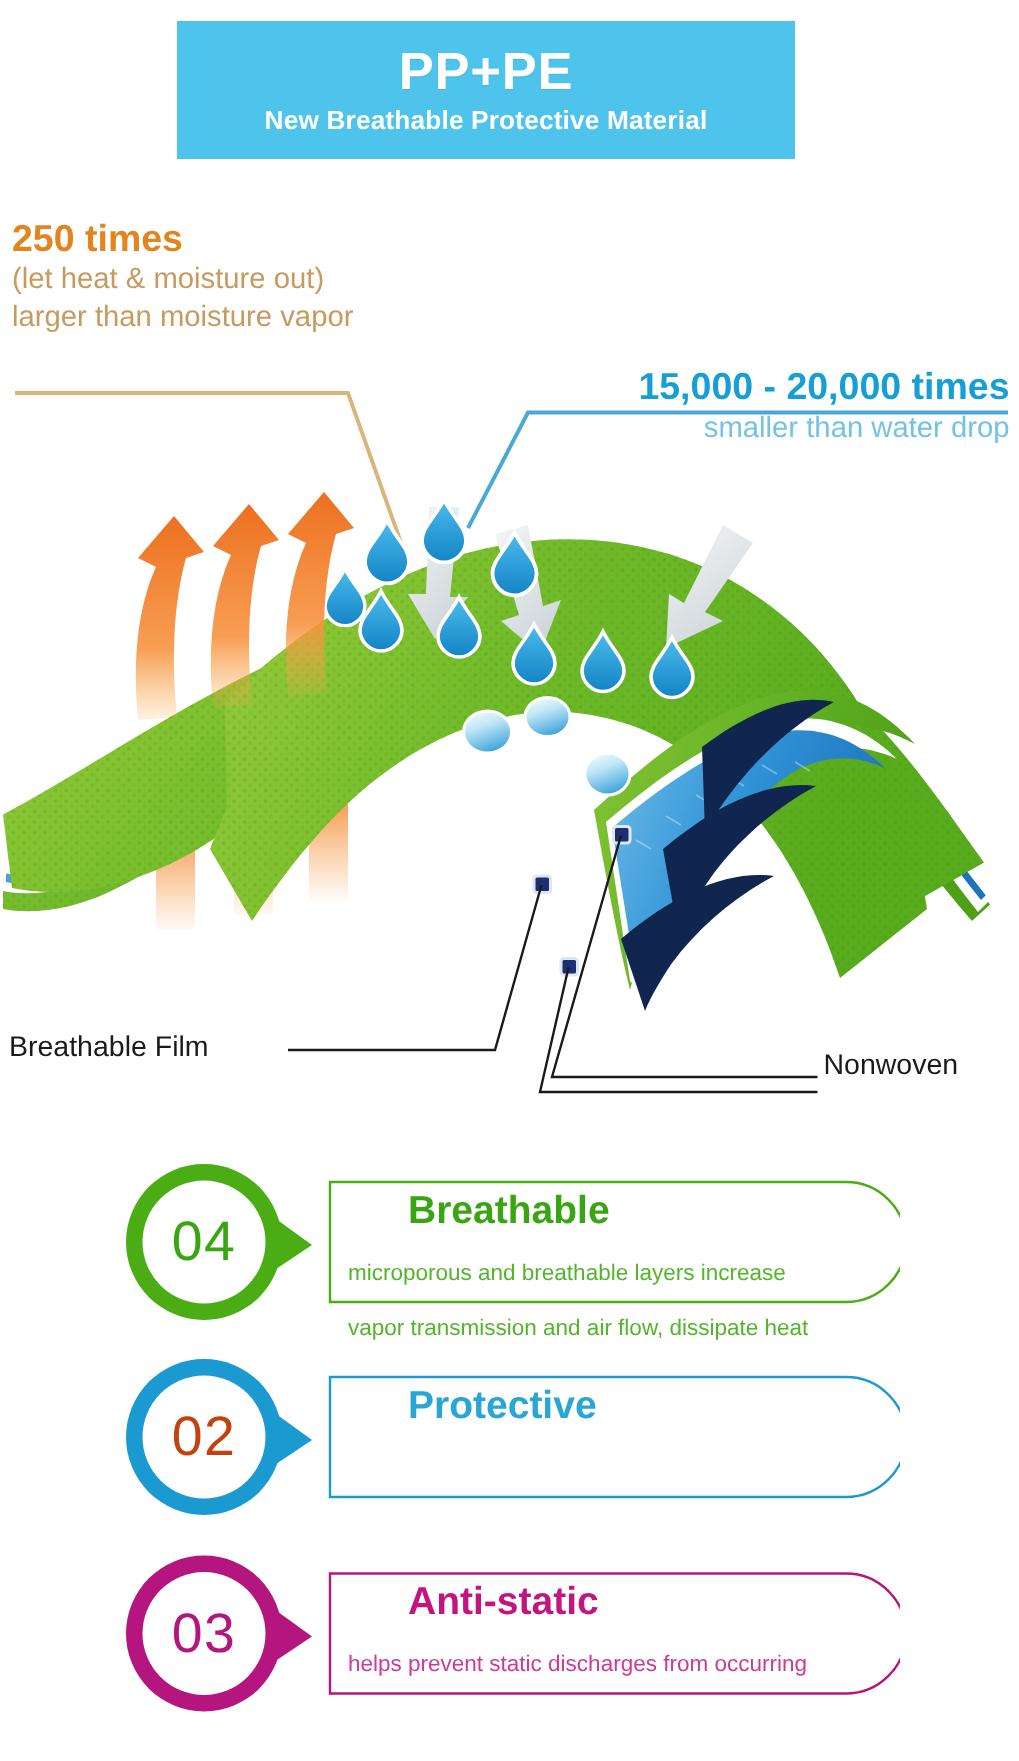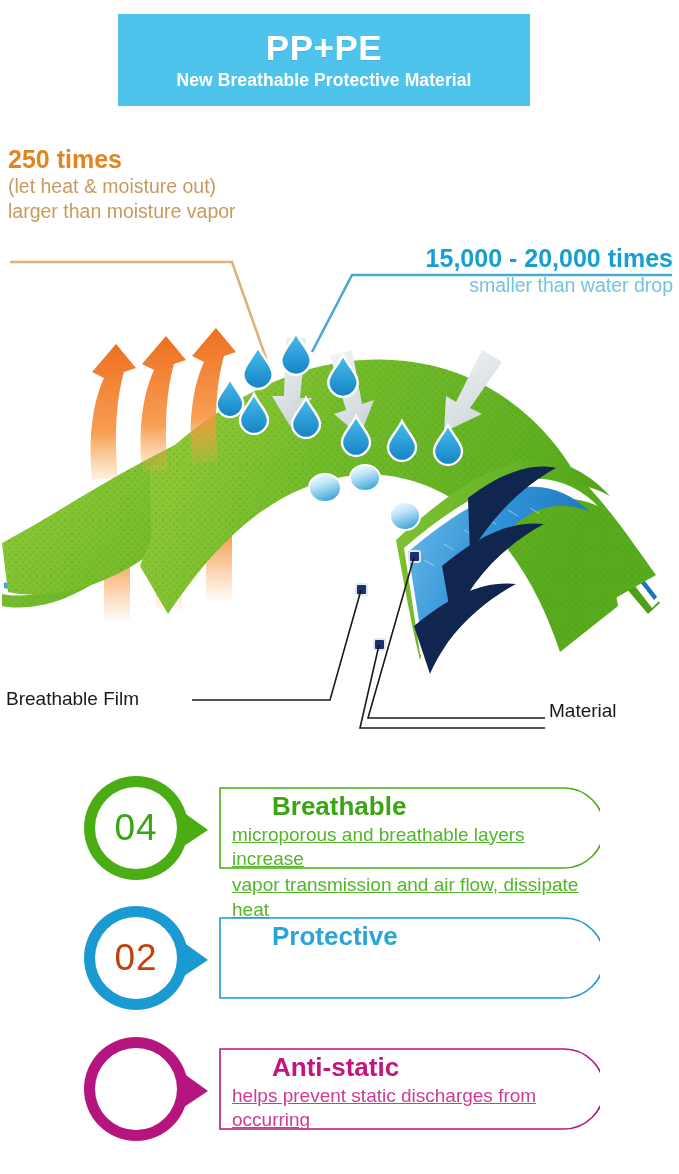--- a/index.html
+++ b/index.html
@@ -43,21 +43,21 @@
   
   .feature-card{ position:absolute; left:80px; width:520px; height:112px; }
   #card-1{ top:772px; }
   #card-2{ top:902px; }
   #card-3{ top:1033px; }
 
   .card-svg{ position:absolute; left:0; top:0; }
 
   .card-text{ position:absolute; left:152px; top:20px; width:350px; }
   .card-title{ font-size:26px; font-weight:bold; line-height:1.1;margin-left:40px; }
-  .card-desc{ font-size:19px; line-height:1.28; margin-top:2px;text-decoration:underline; }
+  .card-desc{ font-size:15px; line-height:1.28; margin-top:18px; }
 
   #card-1 .card-title{ color:#3aa512; }
   #card-1 .card-desc { color:#52b52a; }
   #card-2 .card-title{ color:#29a6d6; }
   #card-2 .card-desc { color:#4bb8e0; }
   #card-3 .card-title{ color:#c2157f; }
   #card-3 .card-desc { color:#cd3b96; }
 
   .card-num{
     position:absolute; left:0; top:0; width:112px; height:112px;
@@ -360,21 +360,21 @@
              L142,364 L166,336 L186,360 L174,364
              C166,392 164,430 168,470 Z" fill="url(#gradOrange)"></path>
 
     <path d="M192,464 C188,424 192,388 204,362
              L192,356 L216,328 L236,352 L224,356
              C216,384 214,422 218,462 Z" fill="url(#gradOrange)"></path>
   </g>
 </svg>
 
 <div id="label-film">Breathable Film</div>
-<div id="label-nonwoven">Material</div>
+<div id="label-nonwoven">Nonwoven</div>
 
 <div class="feature-card" id="card-1">
   <svg class="card-svg" width="520" height="112" viewBox="0 0 520 112" xmlns="http://www.w3.org/2000/svg">
     <path d="M140,16 L484,16 A40,40 0 0 1 484,96 L140,96 Z" fill="none" stroke="#4aad14" stroke-width="1.6"></path>
     <path d="M56,6 L128,58 L56,106 Z" fill="#4aad14"></path>
     <circle cx="56" cy="56" r="52" fill="#4aad14"></circle>
     <circle cx="56" cy="56" r="41" fill="#ffffff"></circle>
   </svg>
   <div class="card-num">04</div>
   <div class="card-text">
@@ -397,17 +397,18 @@
   </div>
 </div>
 
 <div class="feature-card" id="card-3">
   <svg class="card-svg" width="520" height="112" viewBox="0 0 520 112" xmlns="http://www.w3.org/2000/svg">
     <path d="M140,16 L484,16 A40,40 0 0 1 484,96 L140,96 Z" fill="none" stroke="#b5157e" stroke-width="1.6"></path>
     <path d="M56,6 L128,58 L56,106 Z" fill="#b5157e"></path>
     <circle cx="56" cy="56" r="52" fill="#b5157e"></circle>
     <circle cx="56" cy="56" r="41" fill="#ffffff"></circle>
   </svg>
+  <div class="card-num">03</div>
   <div class="card-text">
     <div class="card-title">Anti-static</div>
     <div class="card-desc">helps prevent static discharges from occurring</div>
   </div>
 </div>
 
 </body></html>

